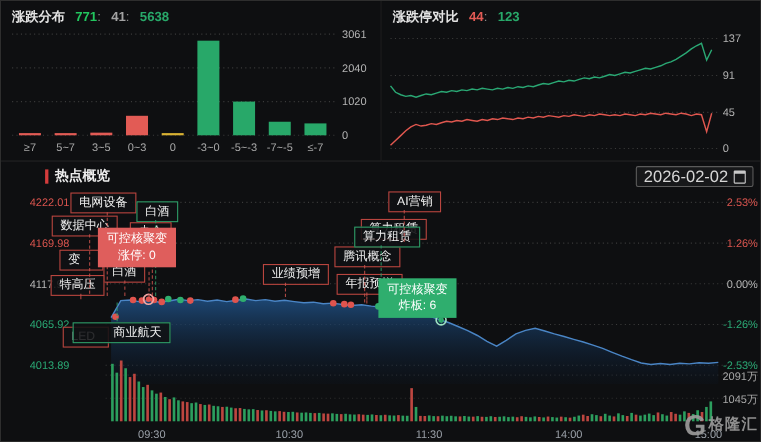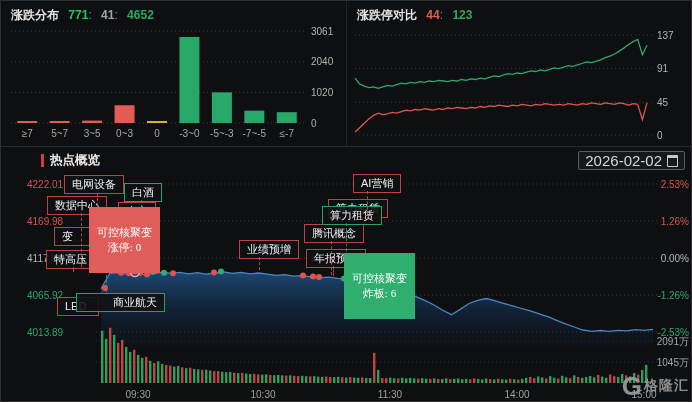--- a/index.html
+++ b/index.html
@@ -19,42 +19,42 @@
            background:#17181a;color:#d6d6d6;font-size:15px;display:flex;align-items:center;
            padding:0 6px;gap:5px;cursor:pointer;}
   .cal{width:9px;height:8px;border:1px solid #c9c9c9;border-top:3px solid #c9c9c9;border-radius:1px;}
   svg text{font-family:"Liberation Sans",sans-serif;}
   .tag{position:absolute;font-size:11px;line-height:13px;color:#f0f0f0;background:rgba(16,17,19,.88);
        padding:2px 7px;white-space:nowrap;border:1px solid;}
   .tag.red{border-color:#b9453f;}
   .tag.green{border-color:#2e9d68;}
   .clip{overflow:hidden;}
   .tip{position:absolute;font-size:11px;line-height:15px;color:#fff;text-align:center;
-       padding:18px 8px;white-space:nowrap;z-index:30;font-family:Liberation Serif, serif;}
+       padding:3px 8px;white-space:nowrap;z-index:30;}
   .tip.red{background:#df5e5c;}
   .tip.green{background:#2fae6e;}
   .leader{position:absolute;width:0;border-left:1px dashed;opacity:.85;z-index:5;}
   .leader.red{border-color:#c8524c;}
   .leader.green{border-color:#2e9d68;}
   .logo{position:absolute;right:4px;bottom:4px;display:flex;align-items:center;gap:2px;z-index:40;
         color:#9b9b9b;opacity:.92;}
   .logo .g{font-size:26px;font-weight:bold;line-height:26px;color:#9b9b9b;}
   .logo .t{font-size:14px;font-weight:bold;letter-spacing:1px;}
 </style>
 </head>
 <body>
 
 <div class="app">
 
   <div class="panel" id="panel-dist">
     <div class="hdr">
       <span>涨跌分布</span>
       <span class="cnt" style="color:#22c55e">771</span><span class="col">:</span>
       <span class="cnt" style="color:#a3a3a3">41</span><span class="col">:</span>
-      <span class="cnt" style="color:#28a869">4652</span>
+      <span class="cnt" style="color:#28a869">5638</span>
     </div>
     <svg id="dist-svg" width="346" height="124" style="position:absolute;left:0;top:22px">
         <line x1="10" y1="100" x2="306" y2="100" stroke="#3b3b3b" stroke-dasharray="1,3"></line>
         <text x="310" y="103.5" font-size="10" fill="#b3b3b3">0</text>
         <line x1="10" y1="69.34335184580203" x2="306" y2="69.34335184580203" stroke="#3b3b3b" stroke-dasharray="1,3"></line>
         <text x="310" y="72.84335184580203" font-size="10" fill="#b3b3b3">1020</text>
         <line x1="10" y1="38.68670369160405" x2="306" y2="38.68670369160405" stroke="#3b3b3b" stroke-dasharray="1,3"></line>
         <text x="310" y="42.18670369160405" font-size="10" fill="#b3b3b3">2040</text>
         <line x1="10" y1="8" x2="306" y2="8" stroke="#3b3b3b" stroke-dasharray="1,3"></line>
         <text x="310" y="11.5" font-size="10" fill="#b3b3b3">3061</text>
@@ -314,21 +314,21 @@
         <div class="leader red" style="left: 366px; top: 44px; height: 29px;"></div>
         <div class="leader green" style="left: 400px; top: 142px; height: 5px;"></div>
         <div class="tag red" style="left: 63px; top: 28px; z-index: 3; pointer-events: auto; text-align: right;">电网设备</div>
         <div class="tag green" style="left: 123px; top: 36px; z-index: 3; pointer-events: auto;">白酒</div>
         <div class="tag red" style="left: 46px; top: 49px; z-index: 3; pointer-events: auto;">数据中心</div>
         <div class="tag red" style="left: 117px; top: 55px; z-index: 3; pointer-events: auto;">央企</div>
         <div class="tag red clip" style="left: 53px; top: 80px; width: 24px; z-index: 3; pointer-events: auto;">变</div>
         <div class="tag red" style="left: 93px; top: 91px; z-index: 3; pointer-events: auto;">白酒</div>
         <div class="tag red" style="left: 45px; top: 103px; z-index: 3; pointer-events: auto;">特高压</div>
         <div class="tag red clip" style="left: 56px; top: 150px; width: 26px; z-index: 3; pointer-events: auto;">LED</div>
-        <div class="tag green" style="left: 75px; top: 146px; z-index: 4; pointer-events: auto; padding-left: 36px;">商业航天</div>
+        <div class="tag green" style="left: 65px; top: 146px; z-index: 4; pointer-events: auto; padding-left: 36px;">商业航天</div>
         <div class="tag red" style="left: 238px; top: 93px; z-index: 3; pointer-events: auto;">业绩预增</div>
         <div class="tag red" style="left: 327px; top: 52px; z-index: 3; pointer-events: auto;">算力租赁</div>
         <div class="tag green" style="left: 321px; top: 59px; z-index: 4; pointer-events: auto;">算力租赁</div>
         <div class="tag red" style="left: 303px; top: 77px; z-index: 3; pointer-events: auto;">腾讯概念</div>
         <div class="tag red" style="left: 305px; top: 102px; z-index: 3; pointer-events: auto;">年报预增</div>
         <div class="tag red" style="left: 352px; top: 27px; z-index: 3; pointer-events: auto;">AI营销</div>
         <div class="tip red" style="left: 88px; top: 60px;">
           <div>可控核聚变</div>
           <div>涨停: 0</div>
         </div>

